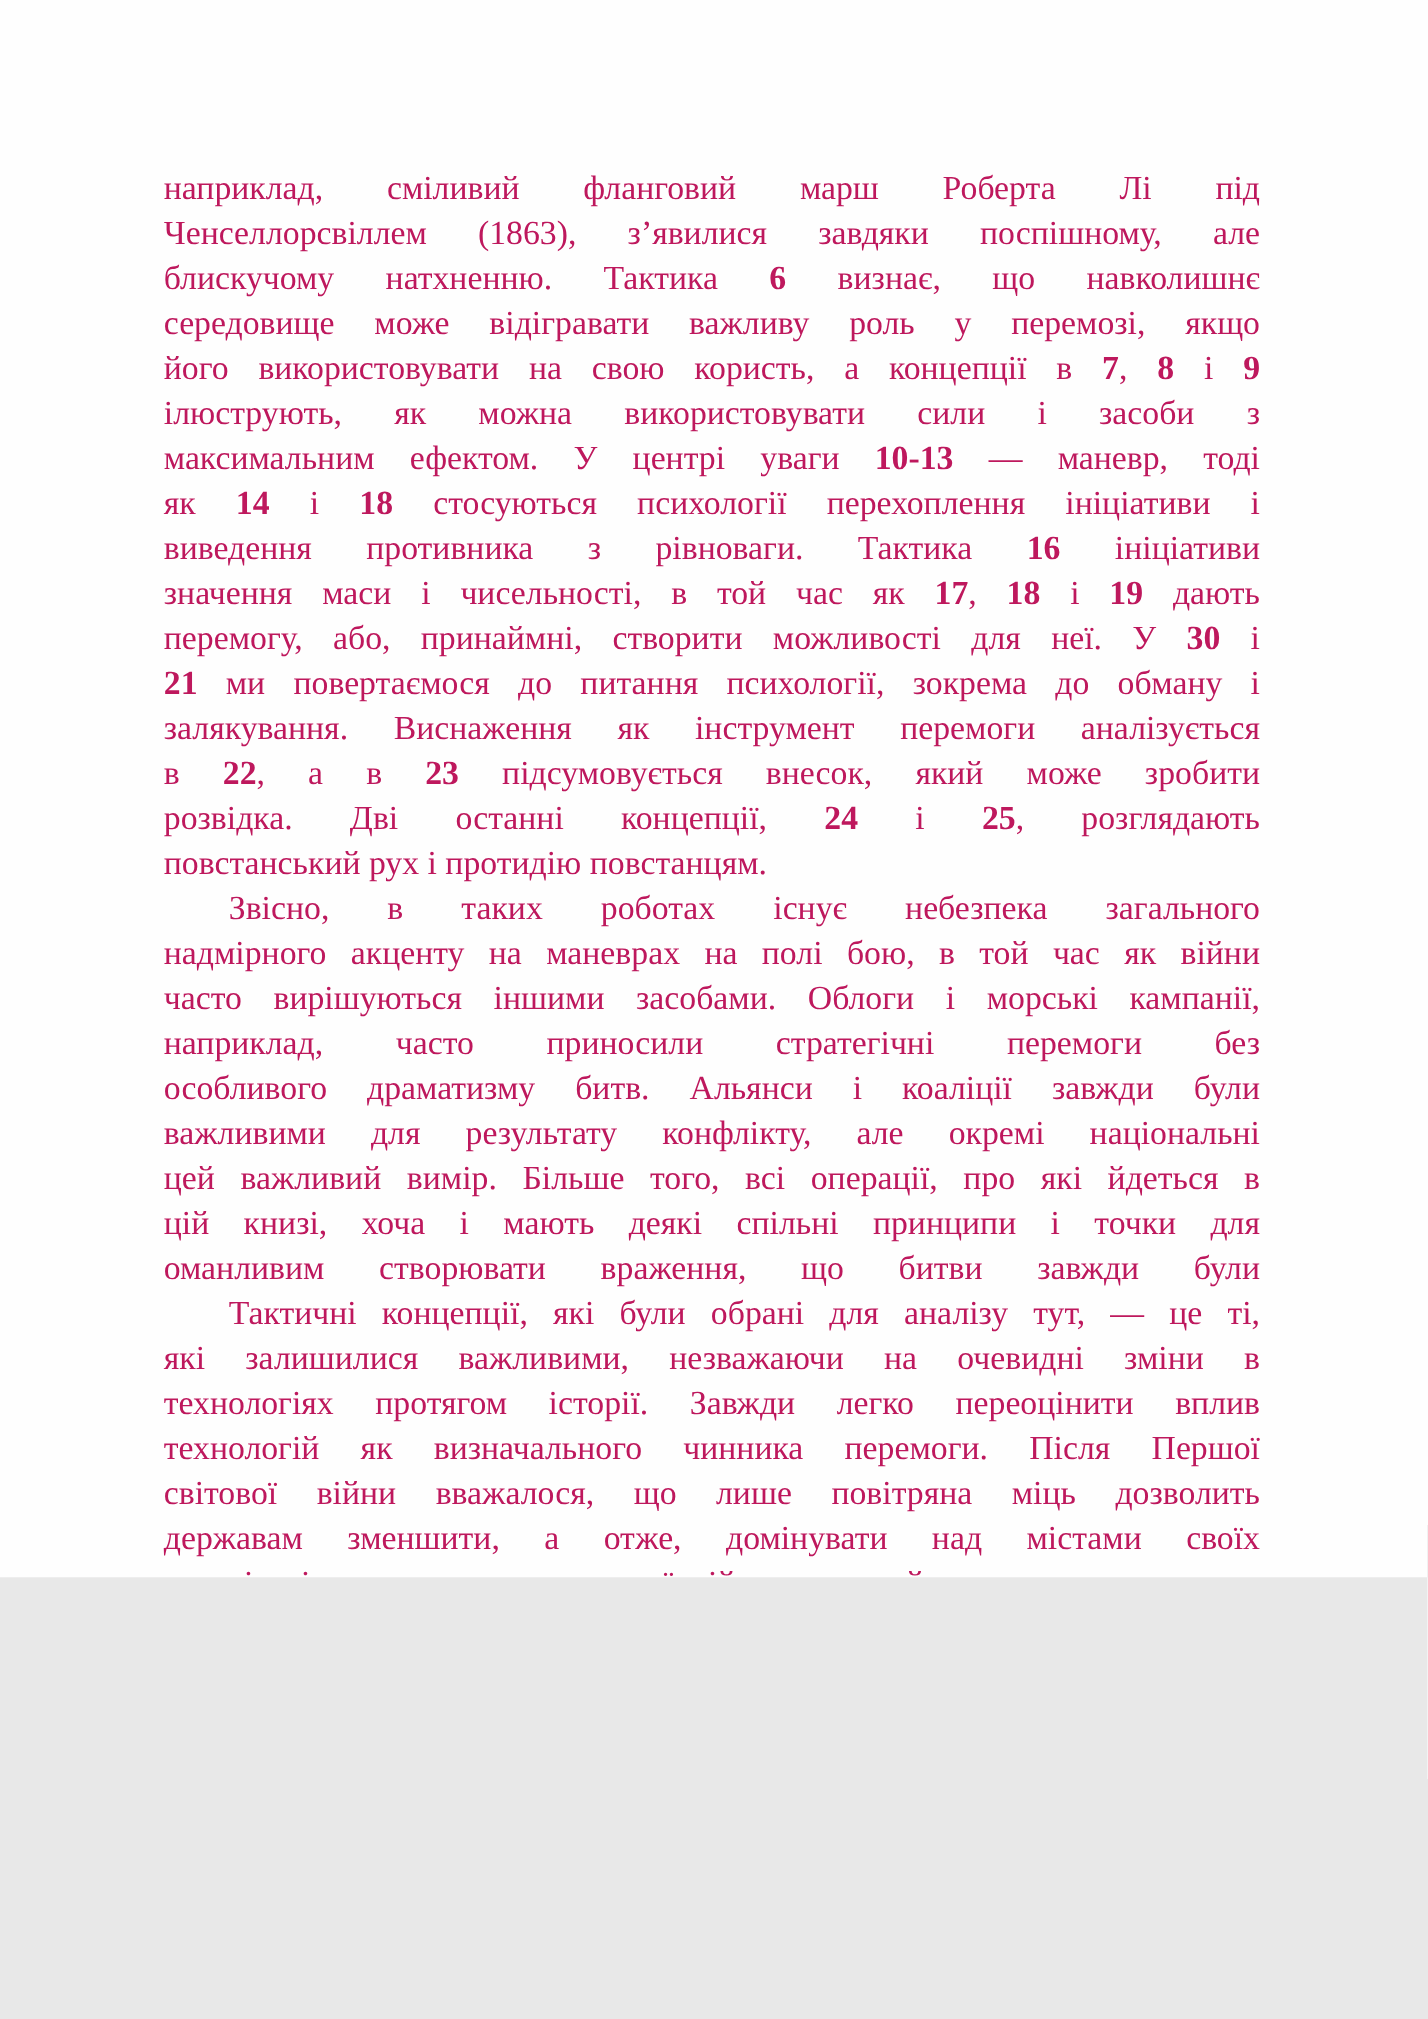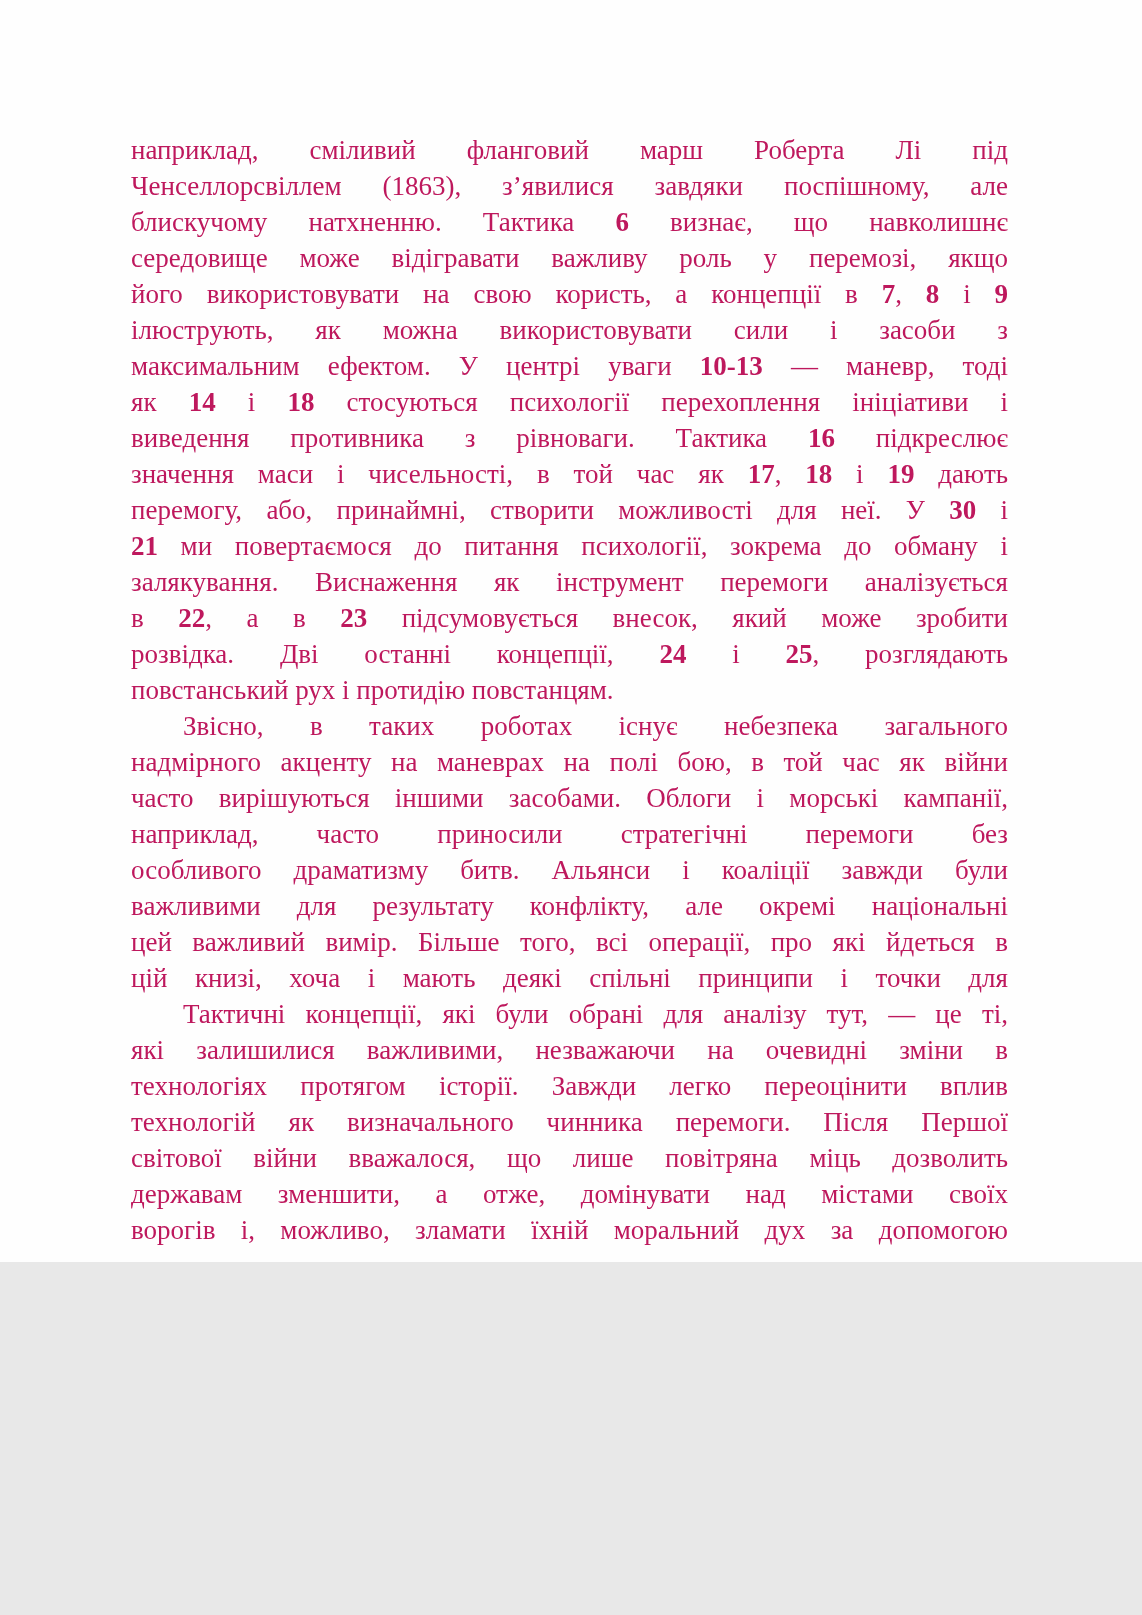--- a/index.html
+++ b/index.html
@@ -55,36 +55,37 @@
 <div class="page">
   <div class="text-block">
       <div class="line"><span>наприклад, сміливий фланговий марш Роберта Лі під</span></div>
       <div class="line"><span>Ченселлорсвіллем (1863), з’явилися завдяки поспішному, але</span></div>
       <div class="line"><span>блискучому натхненню. Тактика </span><b>6</b><span> визнає, що навколишнє</span></div>
       <div class="line"><span>середовище може відігравати важливу роль у перемозі, якщо</span></div>
       <div class="line"><span>його використовувати на свою користь, а концепції в </span><b>7</b><span>, </span><b>8</b><span> і </span><b>9</b></div>
       <div class="line"><span>ілюструють, як можна використовувати сили і засоби з</span></div>
       <div class="line"><span>максимальним ефектом. У центрі уваги </span><b>10-13</b><span> — маневр, тоді</span></div>
       <div class="line"><span>як </span><b>14</b><span> і </span><b>18</b><span> стосуються психології перехоплення ініціативи і</span></div>
-      <div class="line"><span>виведення противника з рівноваги. Тактика </span><b>16</b><span> підкреслює</span></div>
+      <div class="line"><span>виведення противника з рівноваги. Тактика </span><b>16</b><span> ініціативи</span></div>
       <div class="line"><span>значення маси і чисельності, в той час як </span><b>17</b><span>, </span><b>18</b><span> і </span><b>19</b><span> дають</span></div>
       <div class="line"><span>перемогу, або, принаймні, створити можливості для неї. У </span><b>30</b><span> і</span></div>
       <div class="line"><b>21</b><span> ми повертаємося до питання психології, зокрема до обману і</span></div>
       <div class="line"><span>залякування. Виснаження як інструмент перемоги аналізується</span></div>
       <div class="line"><span>в </span><b>22</b><span>, а в </span><b>23</b><span> підсумовується внесок, який може зробити</span></div>
       <div class="line"><span>розвідка. Дві останні концепції, </span><b>24</b><span> і </span><b>25</b><span>, розглядають</span></div>
       <div class="line end"><span>повстанський рух і протидію повстанцям.</span></div>
       <div class="line indent"><span>Звісно, в таких роботах існує небезпека загального</span></div>
       <div class="line"><span>надмірного акценту на маневрах на полі бою, в той час як війни</span></div>
       <div class="line"><span>часто вирішуються іншими засобами. Облоги і морські кампанії,</span></div>
       <div class="line"><span>наприклад, часто приносили стратегічні перемоги без</span></div>
       <div class="line"><span>особливого драматизму битв. Альянси і коаліції завжди були</span></div>
       <div class="line"><span>важливими для результату конфлікту, але окремі національні</span></div>
       <div class="line"><span>цей важливий вимір. Більше того, всі операції, про які йдеться в</span></div>
       <div class="line"><span>цій книзі, хоча і мають деякі спільні принципи і точки для</span></div>
+      <div class="line"><span>оманливим створювати враження, що битви завжди були</span></div>
       <div class="line indent"><span>Тактичні концепції, які були обрані для аналізу тут, — це ті,</span></div>
       <div class="line"><span>які залишилися важливими, незважаючи на очевидні зміни в</span></div>
       <div class="line"><span>технологіях протягом історії. Завжди легко переоцінити вплив</span></div>
       <div class="line"><span>технологій як визначального чинника перемоги. Після Першої</span></div>
       <div class="line"><span>світової війни вважалося, що лише повітряна міць дозволить</span></div>
       <div class="line"><span>державам зменшити, а отже, домінувати над містами своїх</span></div>
       <div class="line"><span>ворогів і, можливо, зламати їхній моральний дух за допомогою</span></div>
     </div>
   <div class="page-num">9</div>
 </div>

